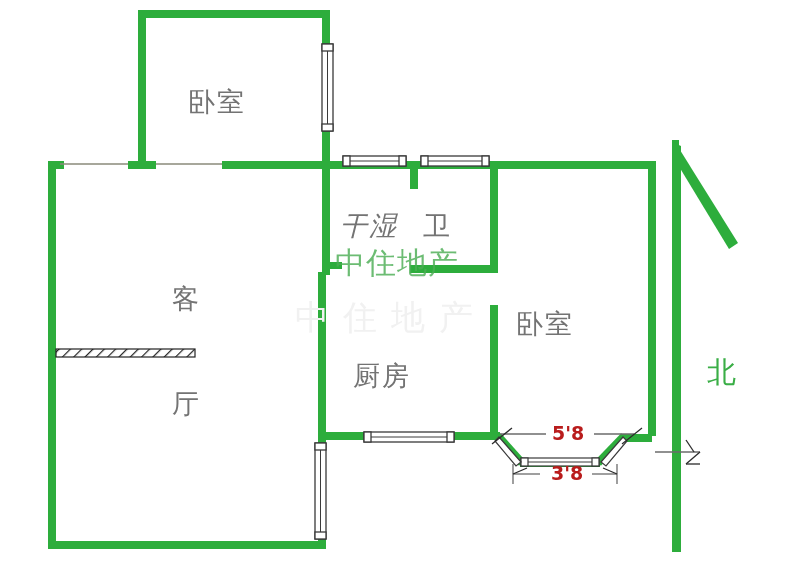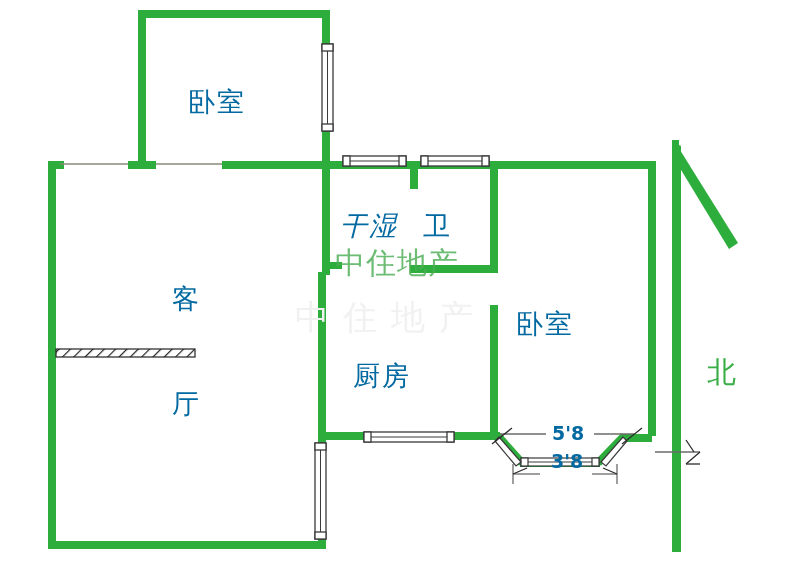--- a/index.html
+++ b/index.html
@@ -19,32 +19,32 @@
   }
   #plan-svg {
     position: absolute;
     top: 0;
     left: 0;
     width: 800px;
     height: 583px;
   }
   .room-label {
     position: absolute;
-    color: #0369a1;
+    color: #737373;
     font-size: 27px;
     line-height: 1;
     letter-spacing: 2px;
     white-space: nowrap;
     font-family: "DejaVu Sans", "Liberation Sans", sans-serif;
     -webkit-user-select: none;
     user-select: none;
   }
   .dim-label {
     position: absolute;
-    color: #0369a1;
+    color: #b91c1c;
     font-size: 19px;
     font-weight: bold;
     line-height: 1;
     white-space: nowrap;
     font-family: "DejaVu Sans", "Liberation Sans", sans-serif;
   }
   .wm-strong {
     position: absolute;
     color: #4cae55;
     opacity: 0.82;
@@ -250,17 +250,17 @@
   <div class="room-label" style="left:423px; top:212px;">卫</div>
 
   <div class="room-label" style="left:353px; top:362px;">厨房</div>
 
   <div class="room-label" style="left:516px; top:310px;">卧室</div>
 
   <div class="wm-strong" style="left:335px; top:248px;">中住地产</div>
 
   <div class="dim-label" style="left:552px; top:424px;">5'8</div>
 
-  <div class="dim-label" style="left:551px; top:452px;">3'8</div>
+  <div class="dim-label" style="left:551px; top:464px;">3'8</div>
 
   <div class="compass-label" style="left:707px; top:358px;">北</div>
 
 </div>
 
 </body></html>

